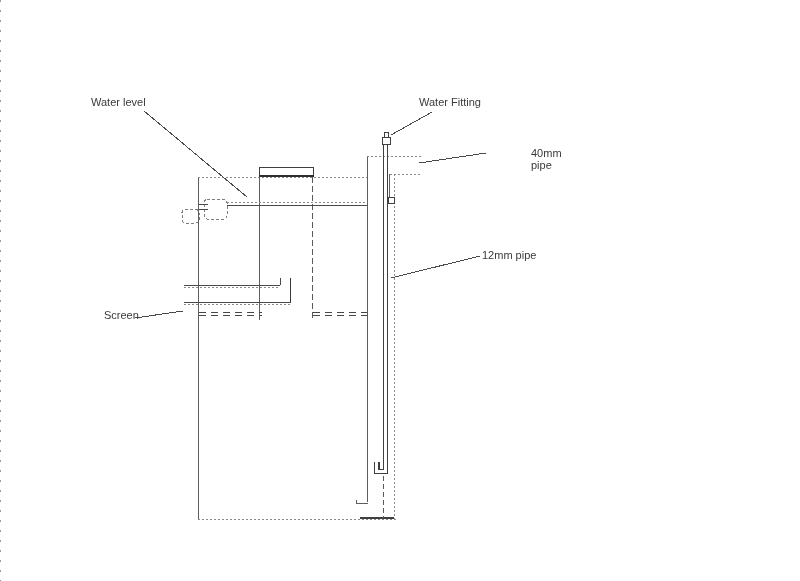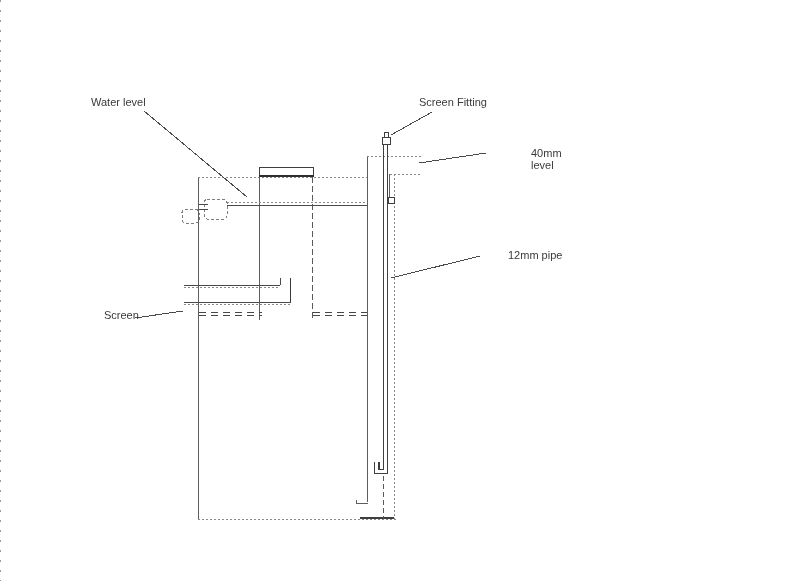--- a/index.html
+++ b/index.html
@@ -98,24 +98,24 @@
 
     <line x1="144" y1="111" x2="247" y2="197" class="ln-leader"></line>
     <line x1="432" y1="112" x2="391" y2="135" class="ln-leader"></line>
     <line x1="486" y1="153" x2="419" y2="163" class="ln-leader"></line>
     <line x1="480" y1="256" x2="391" y2="278" class="ln-leader"></line>
     <line x1="135" y1="318" x2="183" y2="311" class="ln-leader"></line>
   </svg>
 
   <div class="label" style="left:91px; top:96px;">Water level</div>
 
-  <div class="label" style="left:419px; top:96px;">Screen Fitting</div>
+  <div class="label" style="left:419px; top:96px;">Water Fitting</div>
 
   <div class="label" style="left:491px; top:147px;margin-left:40px;">
     <div>40mm</div>
-    <div>level</div>
+    <div>pipe</div>
   </div>
 
-  <div class="label" style="left:508px; top:249px;">12mm pipe</div>
+  <div class="label" style="left:482px; top:249px;">12mm pipe</div>
 
   <div class="label" style="left:88px; top:309px;margin-left:16px;">Screen</div>
 
 </div>
 
 </body></html>

